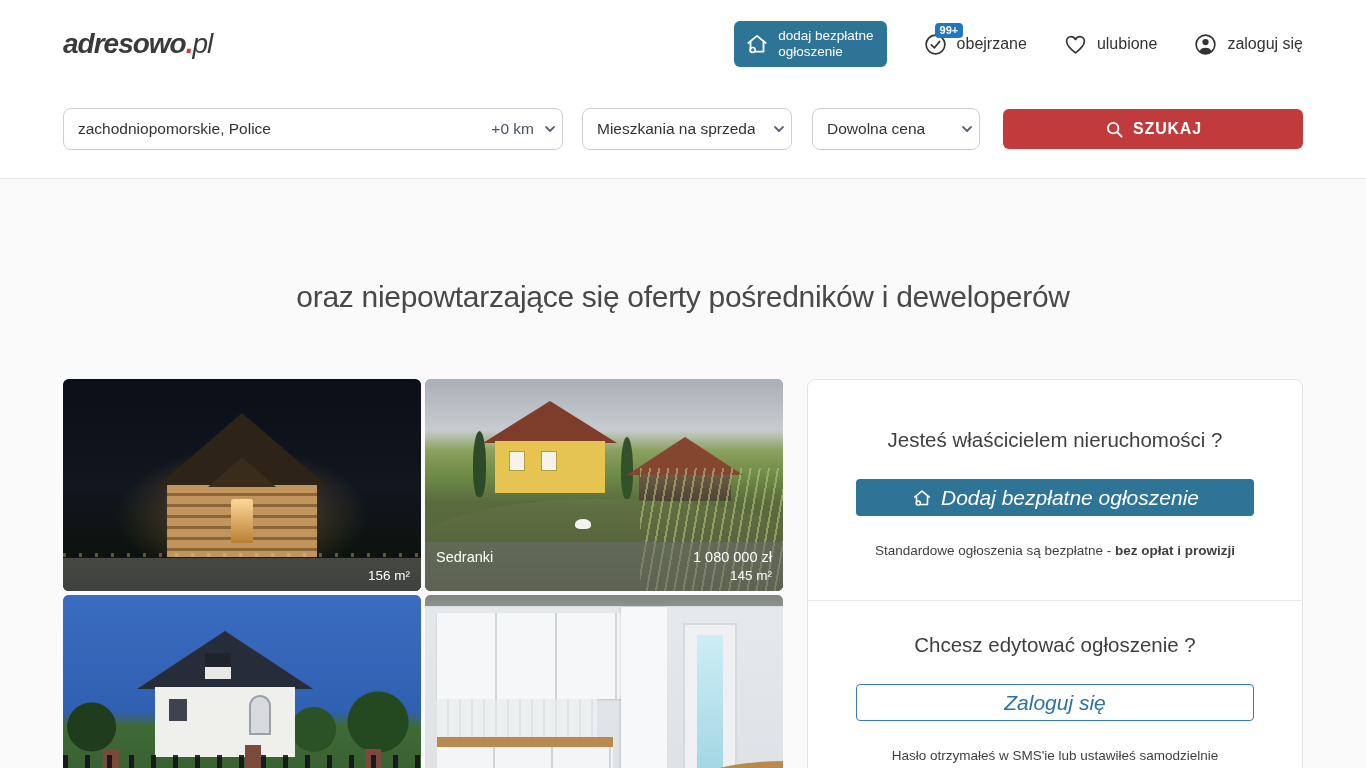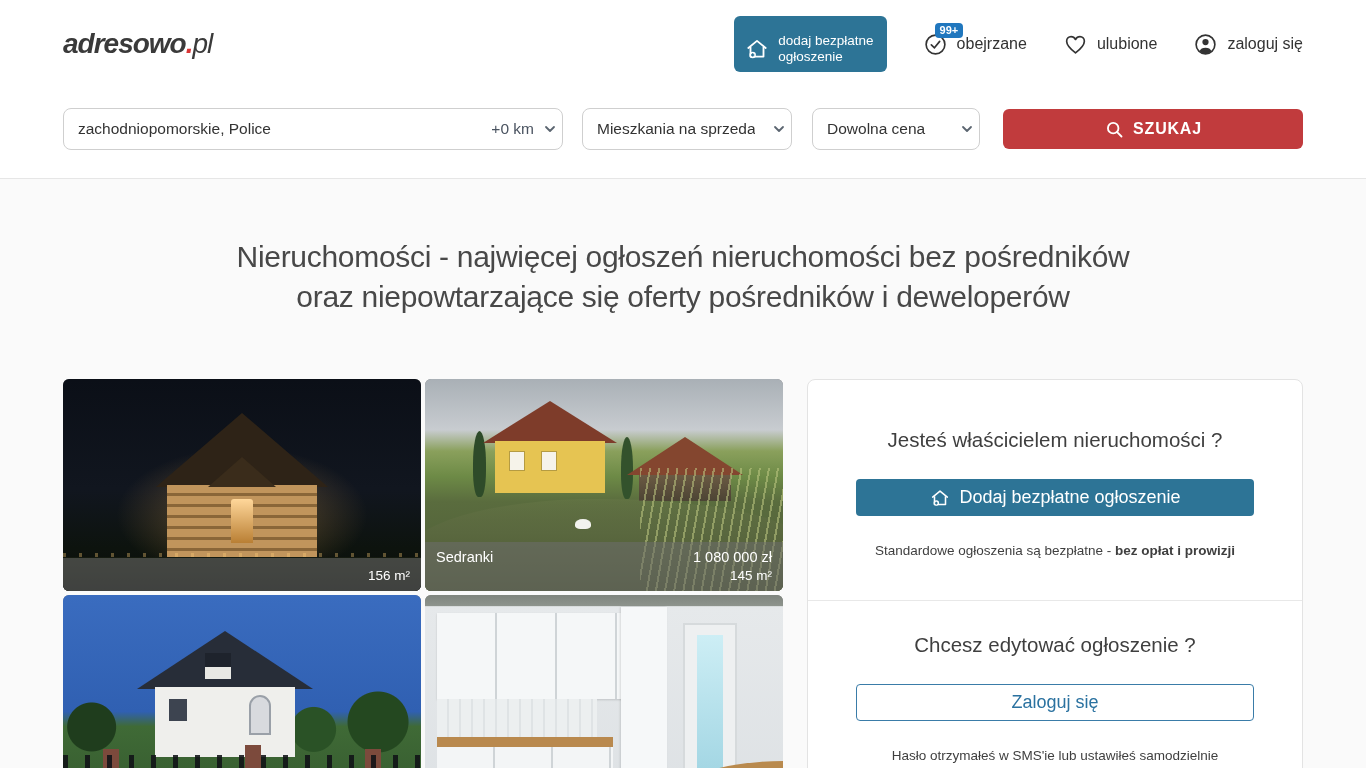--- a/index.html
+++ b/index.html
@@ -17,21 +17,21 @@
   }
   .logo { font-style:italic; font-size:28px; letter-spacing:-1px; cursor:pointer; white-space:nowrap; }
   .logo .logo-main { font-weight:700; color:#3a3a3a; }
   .logo .logo-dot  { font-weight:700; color:#d93636; }
   .logo .logo-tld  { font-weight:400; color:#3a3a3a; }
 
   .header-right { margin-left:auto; display:flex; align-items:center; gap:36px; }
 
   .add-btn {
     background:#2d7496; color:#fff; border:none; border-radius:6px;
-    padding:17px 13px 7px 10px; display:flex; align-items:center; gap:8px;
+    padding:7px 13px 7px 10px; display:flex; align-items:center; gap:8px;
     font-family:inherit; font-size:13.5px; line-height:1.18; text-align:left; cursor:pointer;
   }
   .add-btn svg { flex:0 0 auto; }
 
   .nav-item { display:flex; align-items:center; gap:9px; font-size:16px; color:#333; cursor:pointer; }
   .nav-icon-wrap { position:relative; display:flex; }
   .nav-badge {
     position:absolute; top:-9px; left:12px;
     background:#2077be; color:#fff; font-size:11px; font-weight:700;
     padding:1px 5px 2px; border-radius:4px; white-space:nowrap;text-align:center;
@@ -173,22 +173,22 @@
   .sidebar-card {
     margin-left:24px; width:496px; background:#fff;
     border:1px solid #e3e3e3; border-radius:8px;
     height:620px;
   }
   .side-section { text-align:center; padding:48px 48px 42px; }
   .side-section.second { border-top:1px solid #e8e8e8; padding:32px 48px 40px; }
   .side-title { font-size:20.5px; font-weight:400; color:#3f3f3f; }
   .side-btn {
     margin-top:27px; width:100%; height:37px; border-radius:4px; cursor:pointer;
-    font-family:inherit; font-size:18px;
-    display:flex; align-items:center; justify-content:center; gap:8px;
+    font-family:inherit; font-size:21px;
+    display:flex; align-items:center; justify-content:center; gap:8px;font-style:italic;
   }
   .side-btn.primary { background:#2d7496; border:none; color:#fff; }
   .side-btn.outline { background:#fff; border:1px solid #3a7ca8; color:#2b72a0; }
   .side-note { margin-top:27px; font-size:13.5px; color:#3f3f3f; }
   .side-note b { font-weight:700; }
 
   svg { display:block; }
 </style>
 </head>
 <body>
@@ -284,21 +284,21 @@
         <circle cx="10.5" cy="10.5" r="6"></circle>
           <path d="M15 15 L20 20" stroke-linecap="round"></path>
       </svg>
     </span>
     <span>SZUKAJ</span>
   </button>
 </div>
 
 <section class="hero">
   <h1>
-    <span>Nieruchomości - najwięcej ogłoszeń nieruchomości bez pośredników</span><br>
+    <br>
     <span>oraz niepowtarzające się oferty pośredników i deweloperów</span>
   </h1>
 </section>
 
 <main class="content">
 
   <div class="listings">
 
     <div class="listing-card">
       <div class="photo photo-night">

